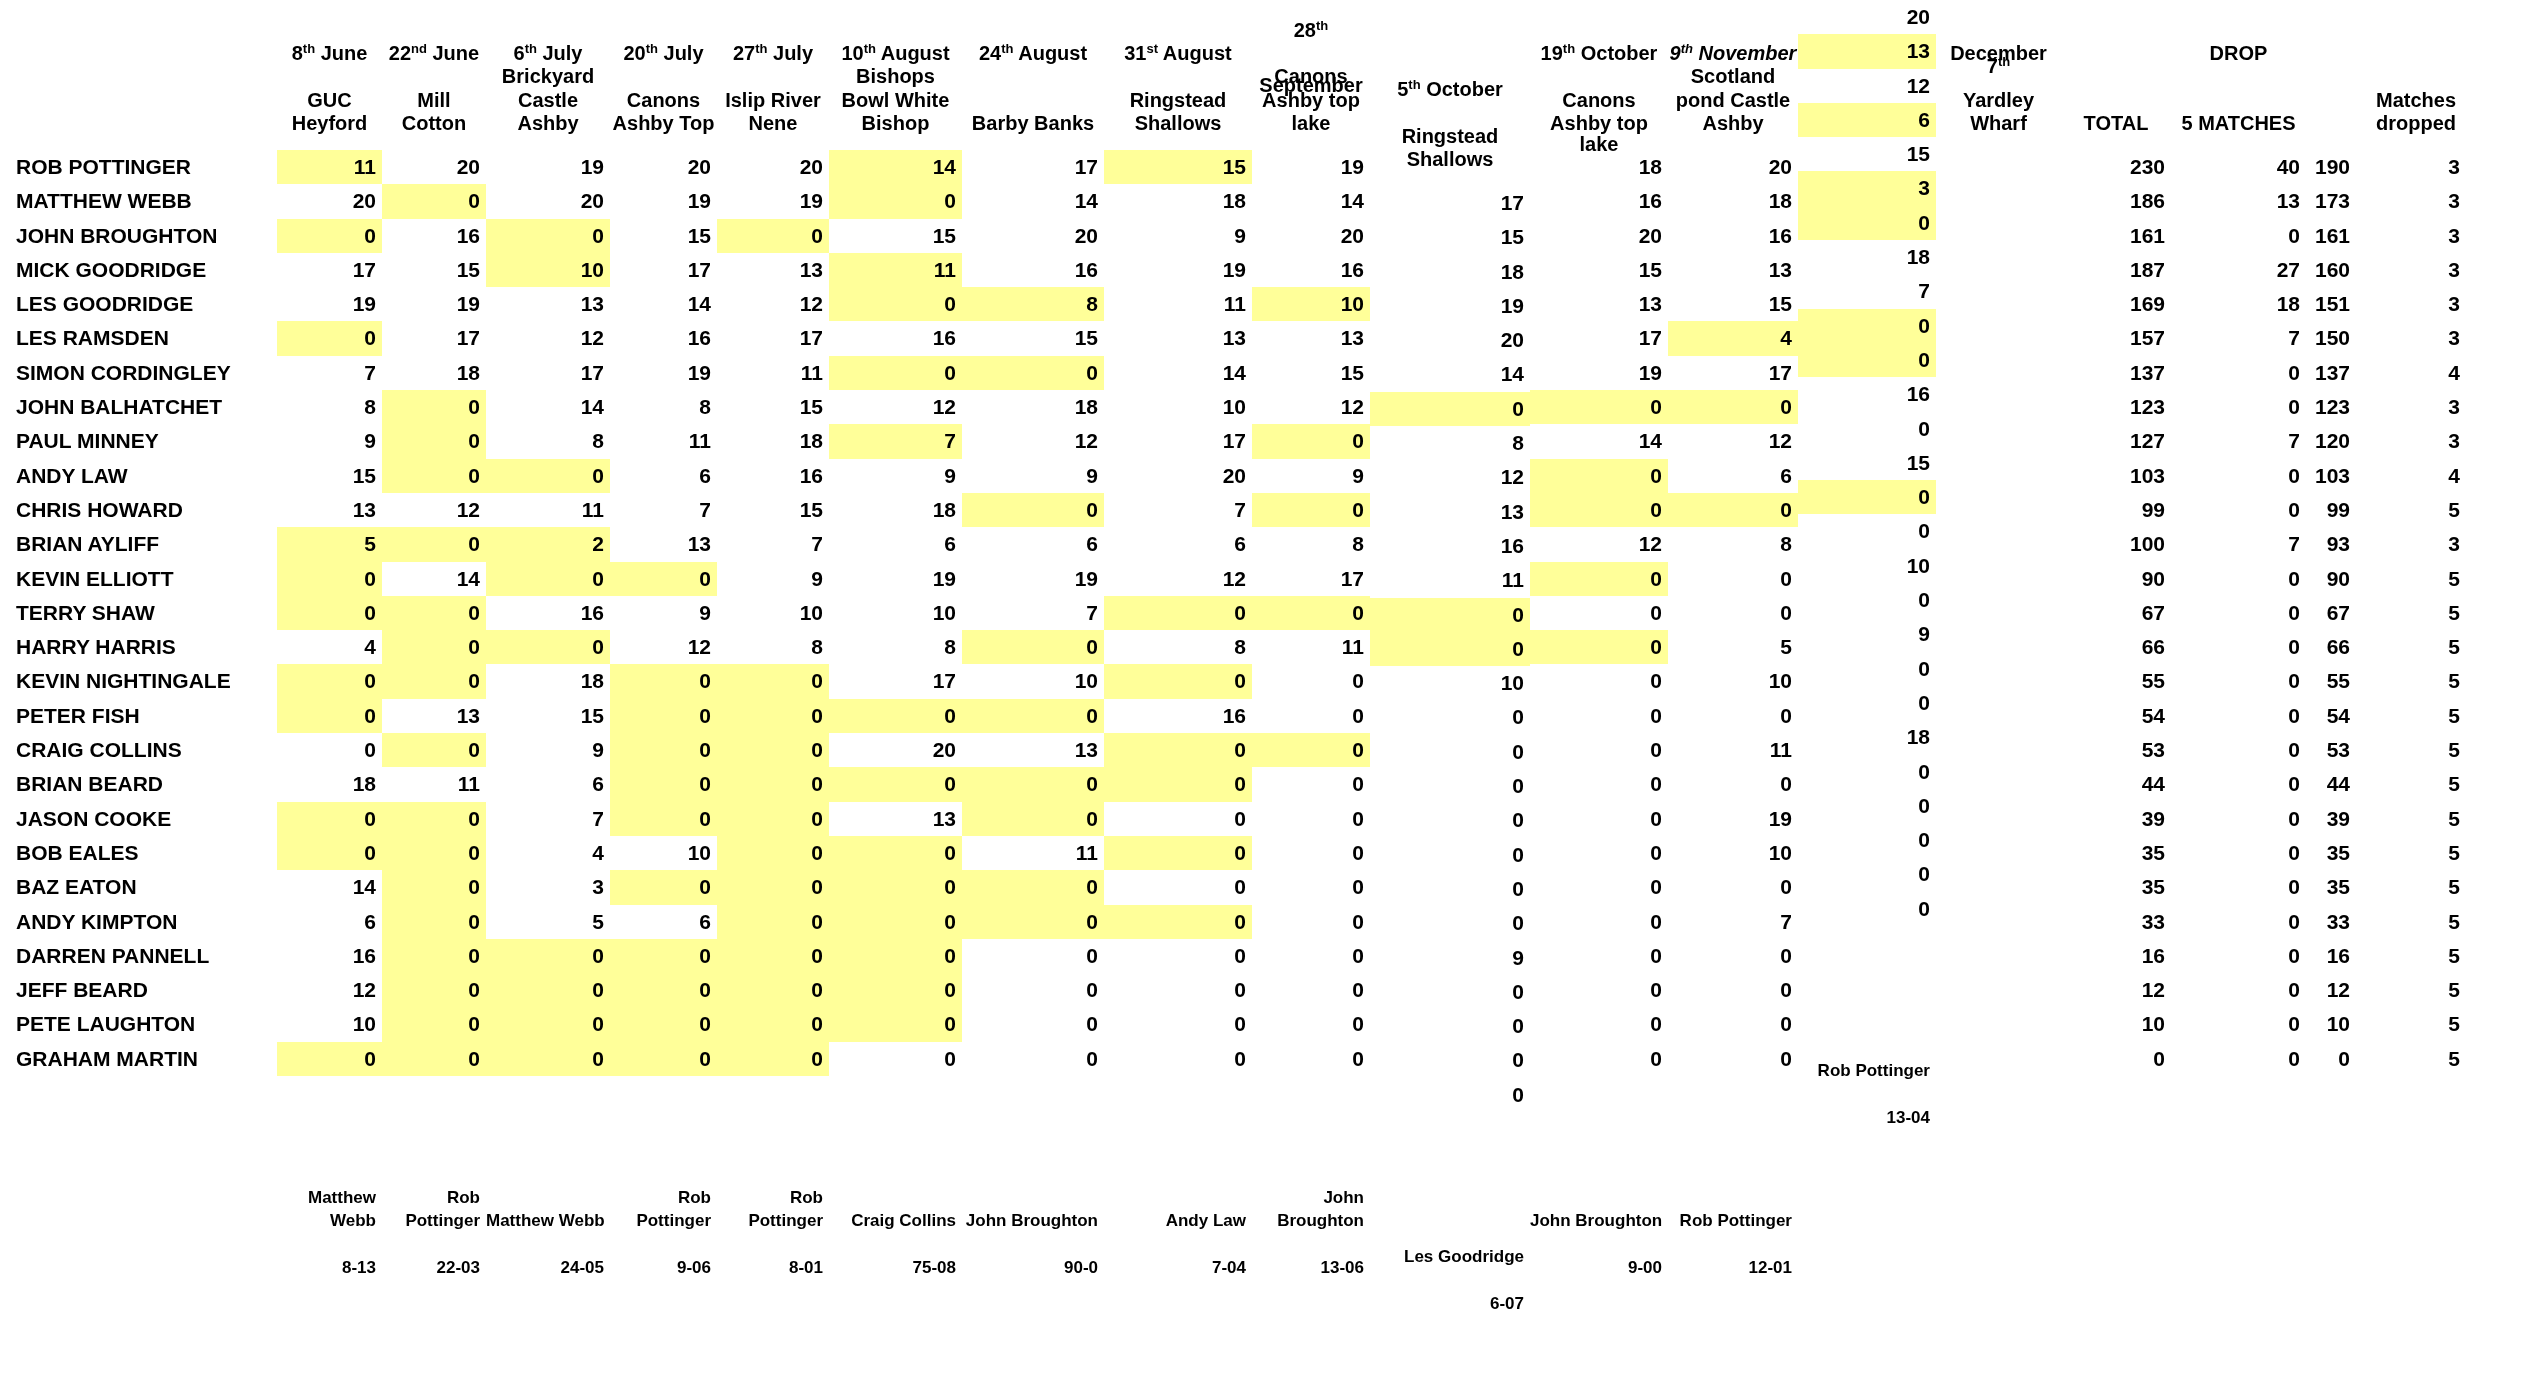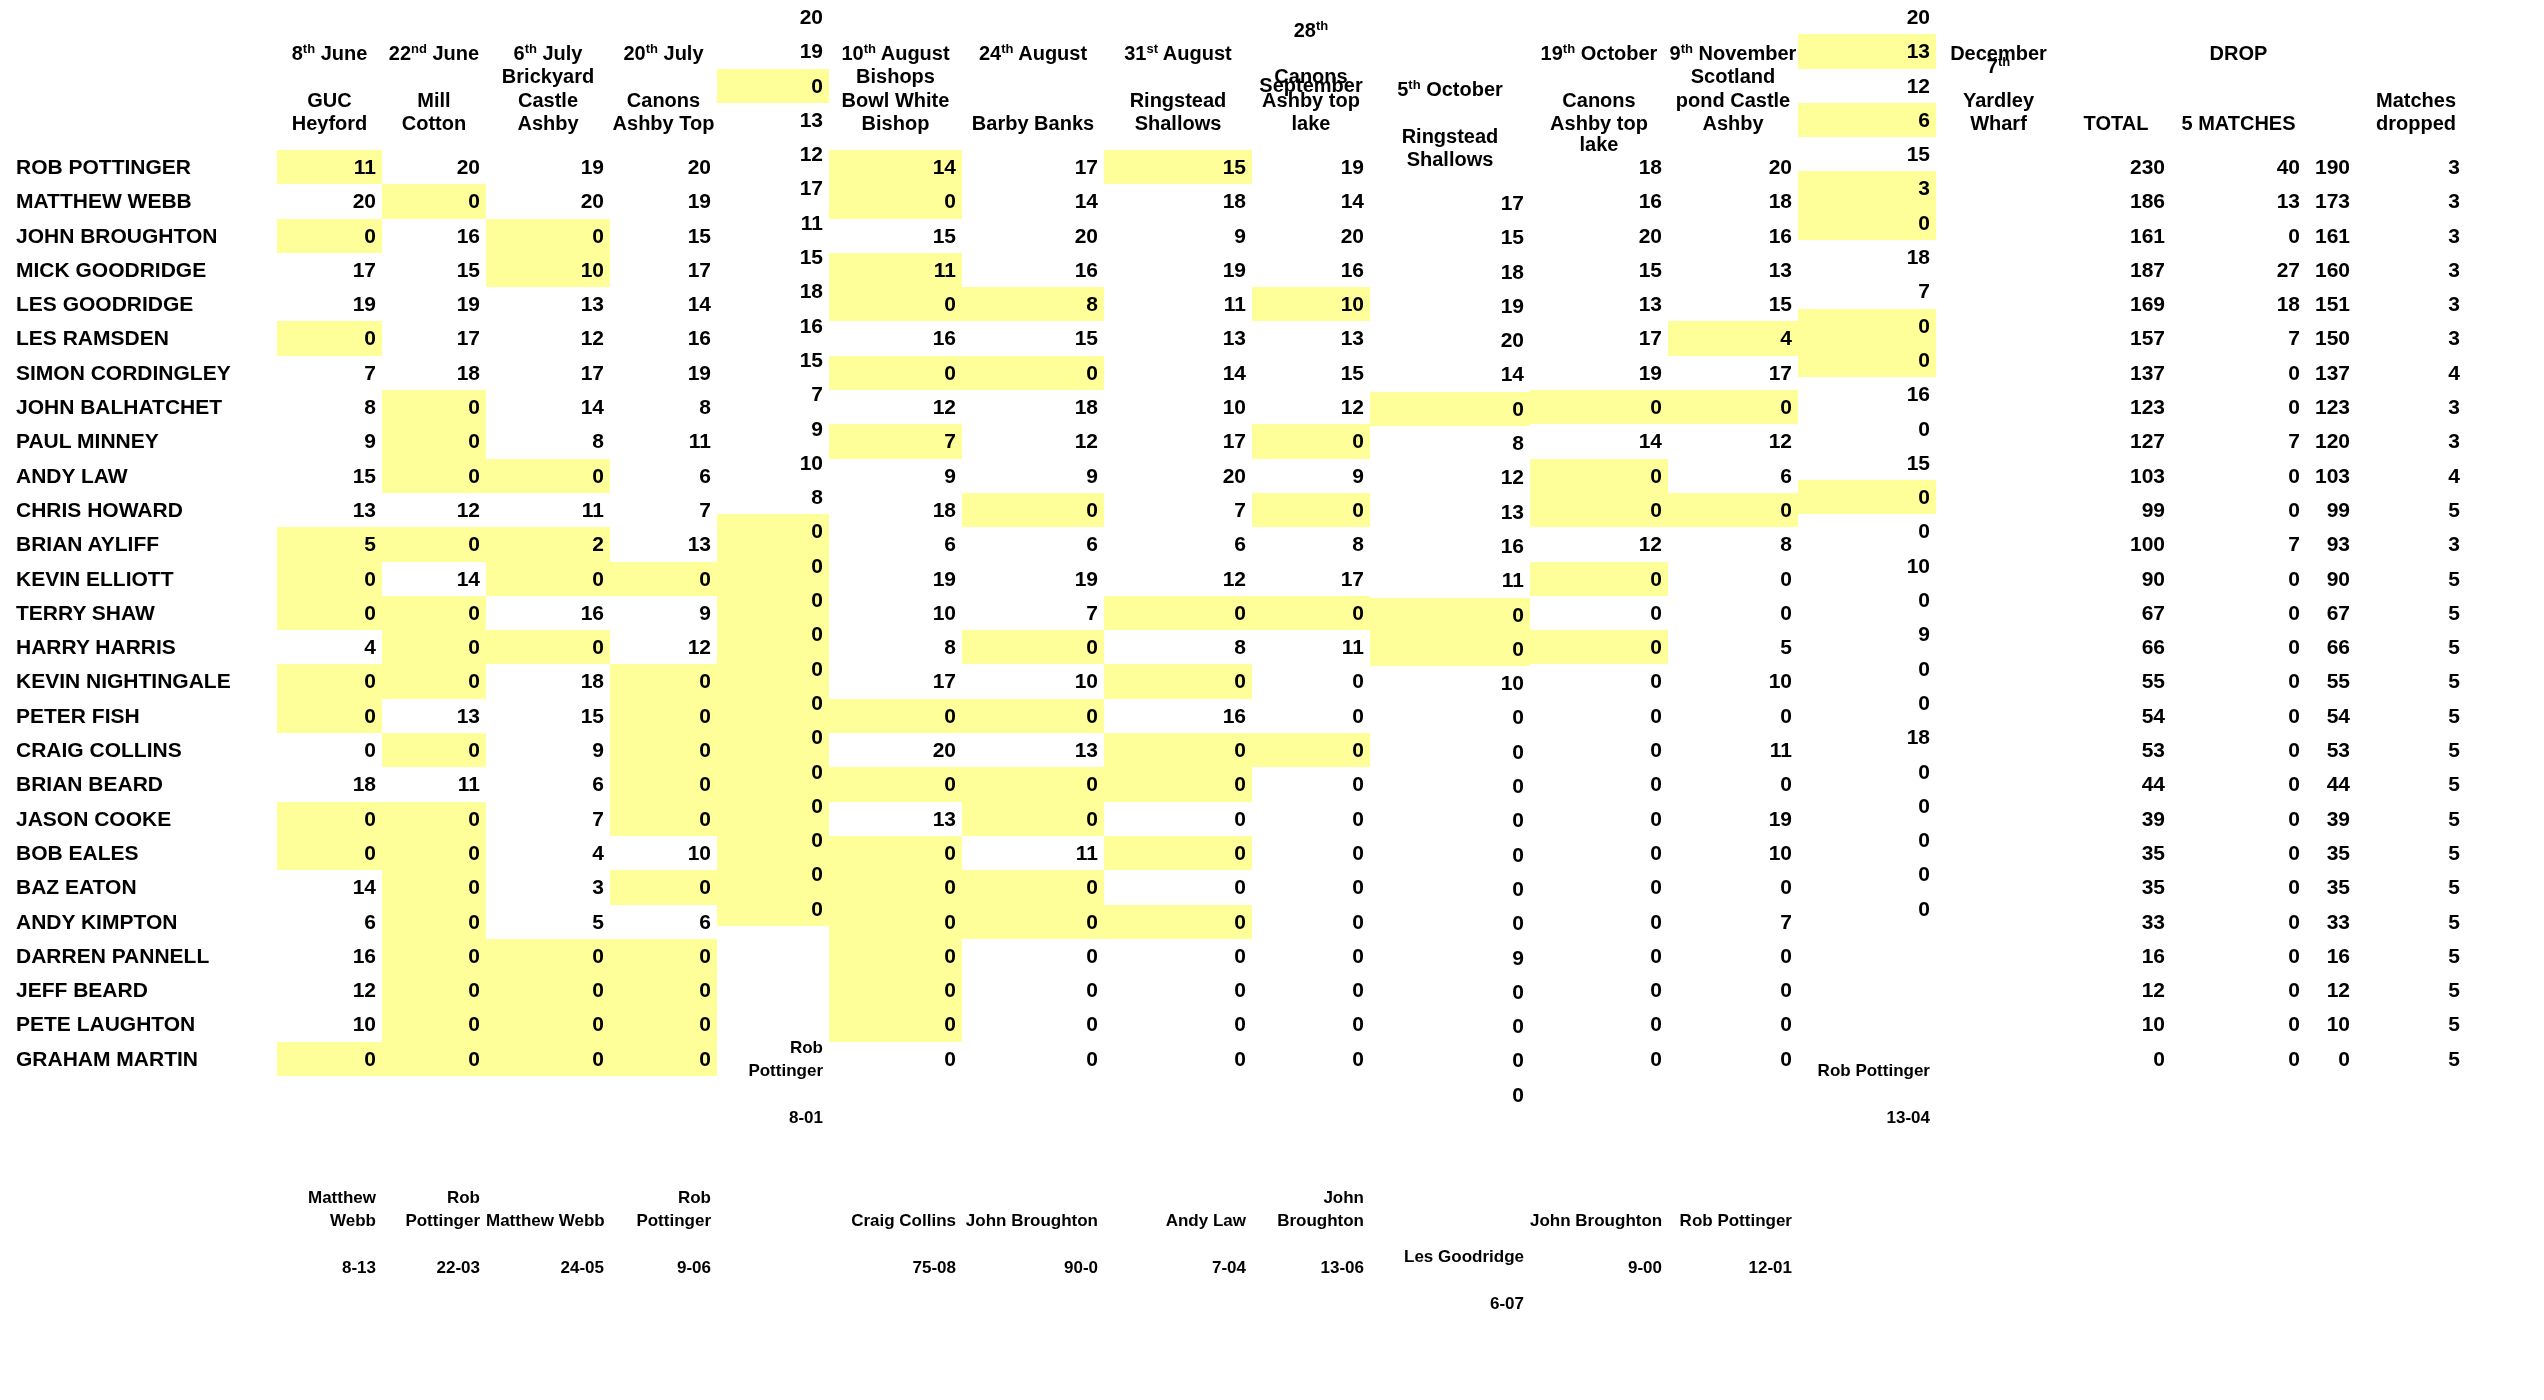--- a/index.html
+++ b/index.html
@@ -231,20 +231,28 @@
       <div class="cell hl">0</div>
       <div class="cell hl">0</div>
       <div class="cell hl">0</div>
       <div class="winner">
         <div class="wline">Rob</div>
         <div class="wline">Pottinger</div>
       </div>
       <div class="wscore">9-06</div>
     </div>
     <div class="col" style="width: 112px;">
+      <div class="hdr">
+        <div class="hline" style="top: 20px;"></div>
+        <div class="hline" style="top: 43px;"><span>27</span><sup>th</sup><span> July</span></div>
+        <div class="hline" style="top: 66px;"></div>
+        <div class="hline" style="top: 90px;">Islip River</div>
+        <div class="hline" style="top: 113px;">Nene</div>
+        <div class="hline" style="top: 134px;"></div>
+      </div>
       <div class="cell">20</div>
       <div class="cell">19</div>
       <div class="cell hl">0</div>
       <div class="cell">13</div>
       <div class="cell">12</div>
       <div class="cell">17</div>
       <div class="cell">11</div>
       <div class="cell">15</div>
       <div class="cell">18</div>
       <div class="cell">16</div>
@@ -519,21 +527,21 @@
       <div class="cell">0</div>
       <div class="winner">
         <div class="wline"></div>
         <div class="wline">John Broughton</div>
       </div>
       <div class="wscore">9-00</div>
     </div>
     <div class="col" style="width: 130px;">
       <div class="hdr">
         <div class="hline" style="top: 20px;"></div>
-        <div class="hline" style="top: 43px;"><span>9</span><sup>th</sup><span> November</span></div>
+        <div class="hline" style="top: 43px; font-style: italic;"><span>9</span><sup>th</sup><span> November</span></div>
         <div class="hline" style="top: 66px;">Scotland</div>
         <div class="hline" style="top: 90px;">pond Castle</div>
         <div class="hline" style="top: 113px;">Ashby</div>
         <div class="hline" style="top: 134px;"></div>
       </div>
       <div class="cell">20</div>
       <div class="cell">18</div>
       <div class="cell">16</div>
       <div class="cell">13</div>
       <div class="cell">15</div>

